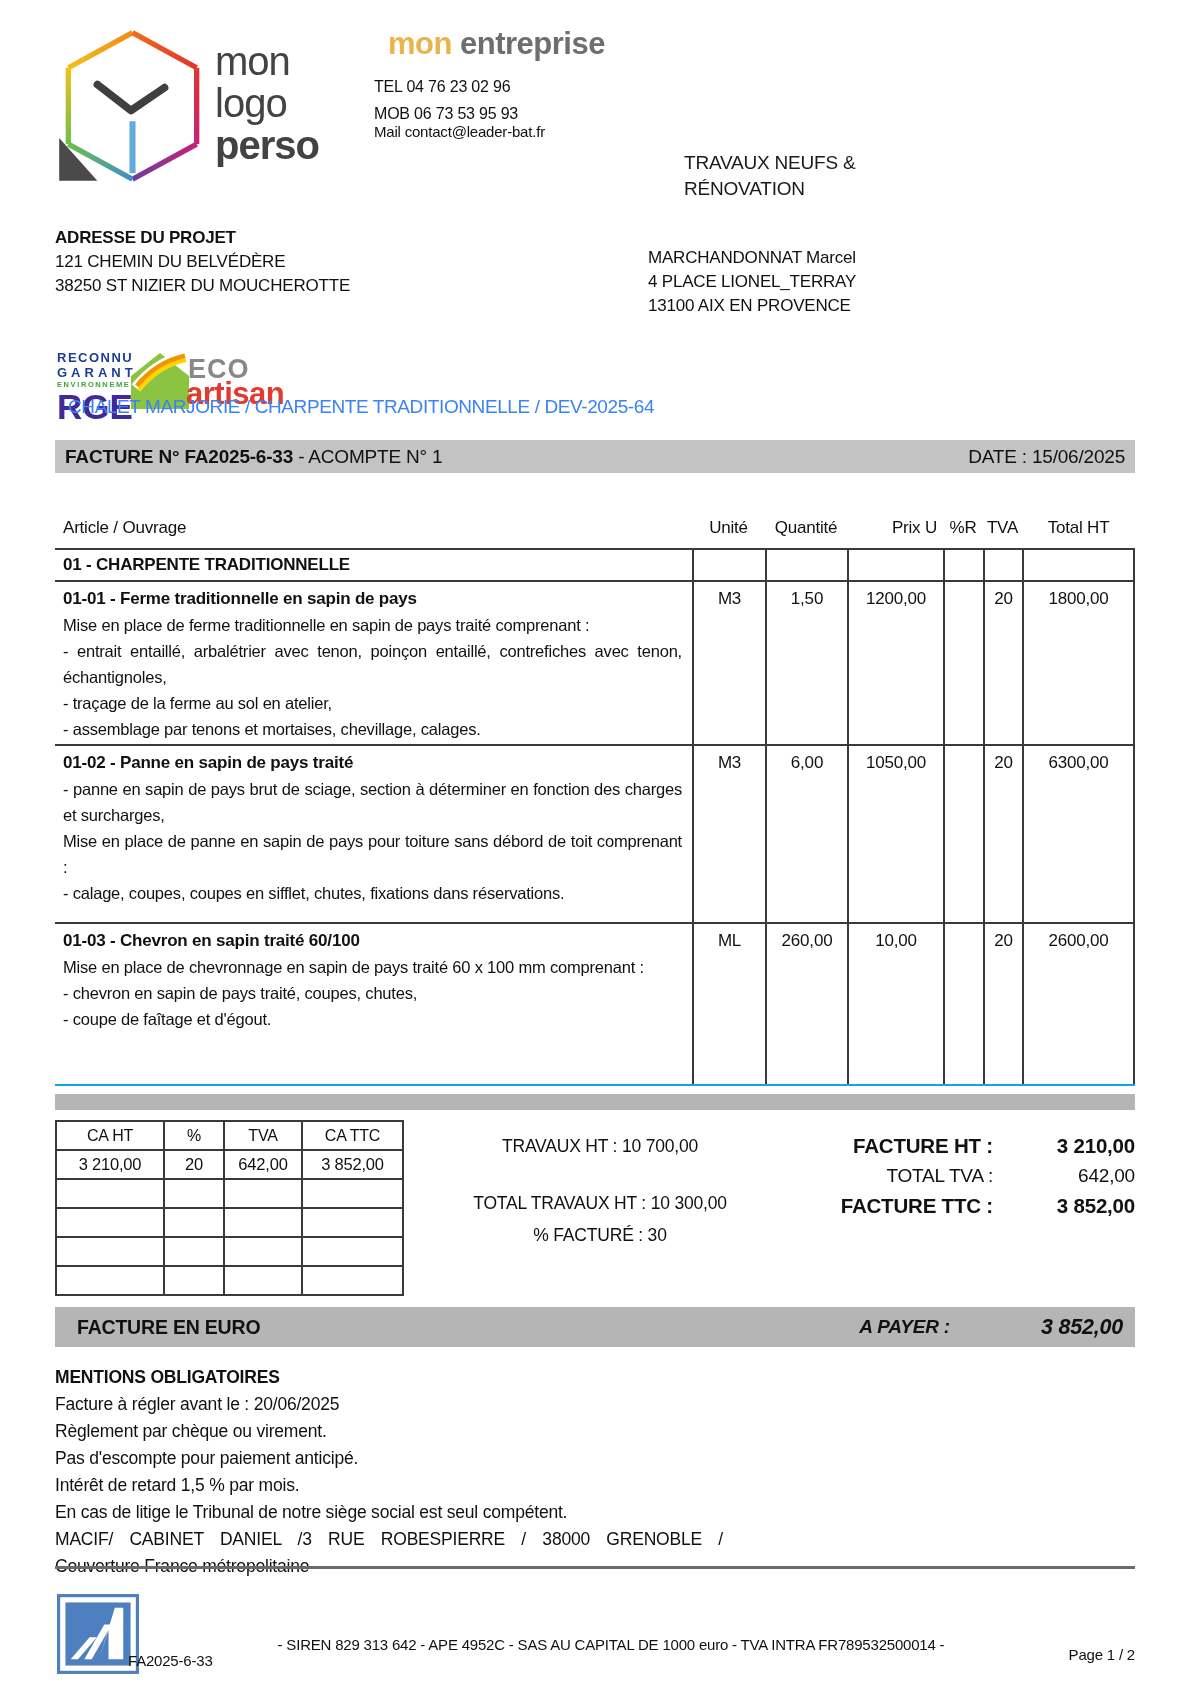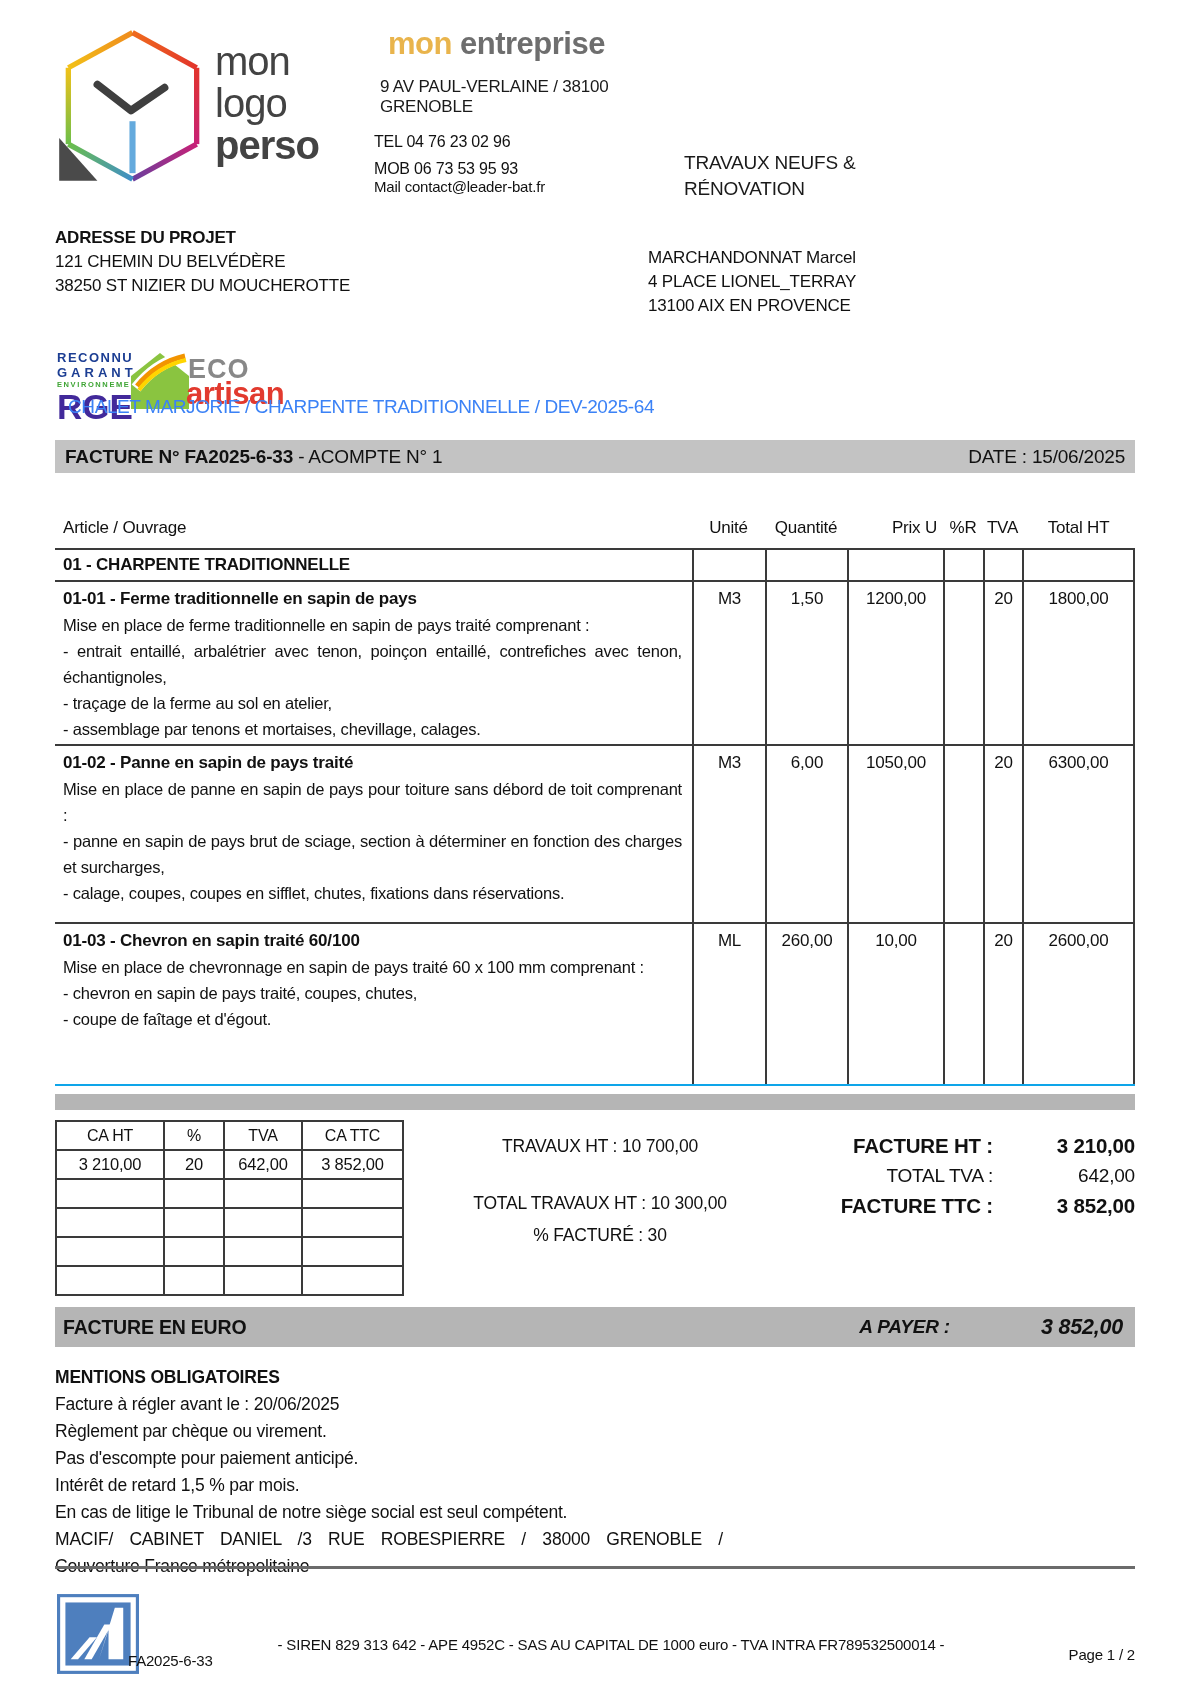--- a/index.html
+++ b/index.html
@@ -90,21 +90,21 @@
 
   .totals { left: 790px; top: 1134px; width: 345px; }
   .totals .t-row { display: flex; align-items: baseline; margin-bottom: 7px; }
   .totals .t-label { flex: 1; text-align: right; font-size: 19px; padding-right: 14px; }
   .totals .t-value { width: 128px; text-align: right; font-size: 19px; }
   .totals .strong .t-label, .totals .strong .t-value { font-weight: bold; font-size: 20.5px; }
 
   
   .pay-bar { left: 55px; top: 1307px; width: 1080px; height: 40px; background: #b5b5b5;
     display: flex; align-items: center; }
-  .pay-bar .pb-title { font-size: 19.5px; font-weight: bold; padding-left: 8px; flex: 1; }
+  .pay-bar .pb-title { font-size: 19.5px; font-weight: bold; padding-left: 22px; flex: 1; }
   .pay-bar .pb-label { font-size: 19px; font-weight: bold; font-style: italic; }
   .pay-bar .pb-amount { width: 185px; text-align: right; padding-right: 12px; font-size: 21.5px; font-weight: bold; font-style: italic; }
 
   
   .mentions { left: 55px; top: 1364px; width: 700px; font-size: 17.5px; line-height: 27px; }
   .mentions .ttl { font-weight: bold; }
   .mentions .justify-line { width: 668px; text-align: justify; text-align-last: justify; }
 
   
   .footer-line { left: 55px; top: 1566px; width: 1080px; height: 3px; background: #6b6b6b; }
@@ -160,21 +160,20 @@
       <div>mon</div>
       <div>logo</div>
       <div class="bold">perso</div>
     </div>
   </div>
 
   <div class="abs company-block">
     <div class="company-name">
       <span class="c1">mon</span><span class="c2"> entreprise</span>
     </div>
-    <div class="company-address">9 AV PAUL-VERLAINE / 38100 GRENOBLE</div>
     <div class="company-tel">TEL 04 76 23 02 96</div>
     <div class="company-mob">MOB 06 73 53 95 93</div>
     <div class="company-mail">Mail contact@leader-bat.fr</div>
   </div>
 
   <div class="abs activity">
     <div>TRAVAUX NEUFS &amp;</div>
     <div>RÉNOVATION</div>
   </div>
 
@@ -248,22 +247,22 @@
       <div class="num-cell">1,50</div>
       <div class="num-cell">1200,00</div>
       <div class="num-cell"></div>
       <div class="num-cell">20</div>
       <div class="num-cell">1800,00</div>
     </div>
 
     <div class="trow row-item-1">
       <div class="cell-article">
         <div class="item-title">01-02 - Panne en sapin de pays traité</div>
+        <div class="item-desc">- panne en sapin de pays brut de sciage, section à déterminer en fonction des charges et surcharges,</div>
         <div class="item-desc">Mise en place de panne en sapin de pays pour toiture sans débord de toit comprenant :</div>
-        <div class="item-desc">- panne en sapin de pays brut de sciage, section à déterminer en fonction des charges et surcharges,</div>
         <div class="item-desc">- calage, coupes, coupes en sifflet, chutes, fixations dans réservations.</div>
       </div>
       <div class="num-cell">M3</div>
       <div class="num-cell">6,00</div>
       <div class="num-cell">1050,00</div>
       <div class="num-cell"></div>
       <div class="num-cell">20</div>
       <div class="num-cell">6300,00</div>
     </div>
 

